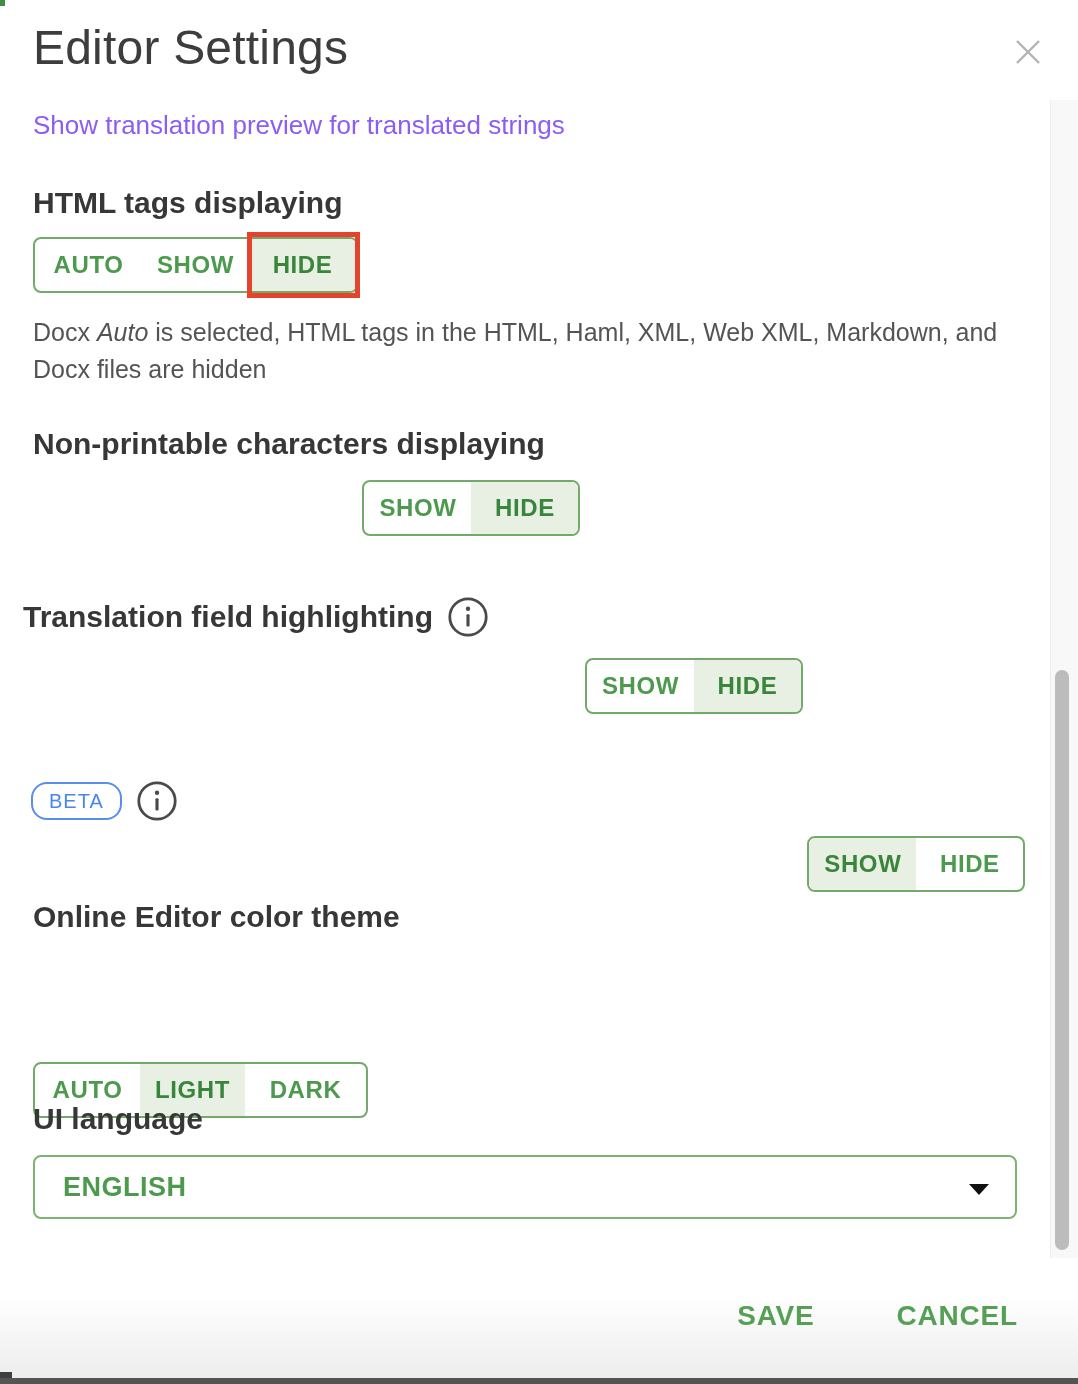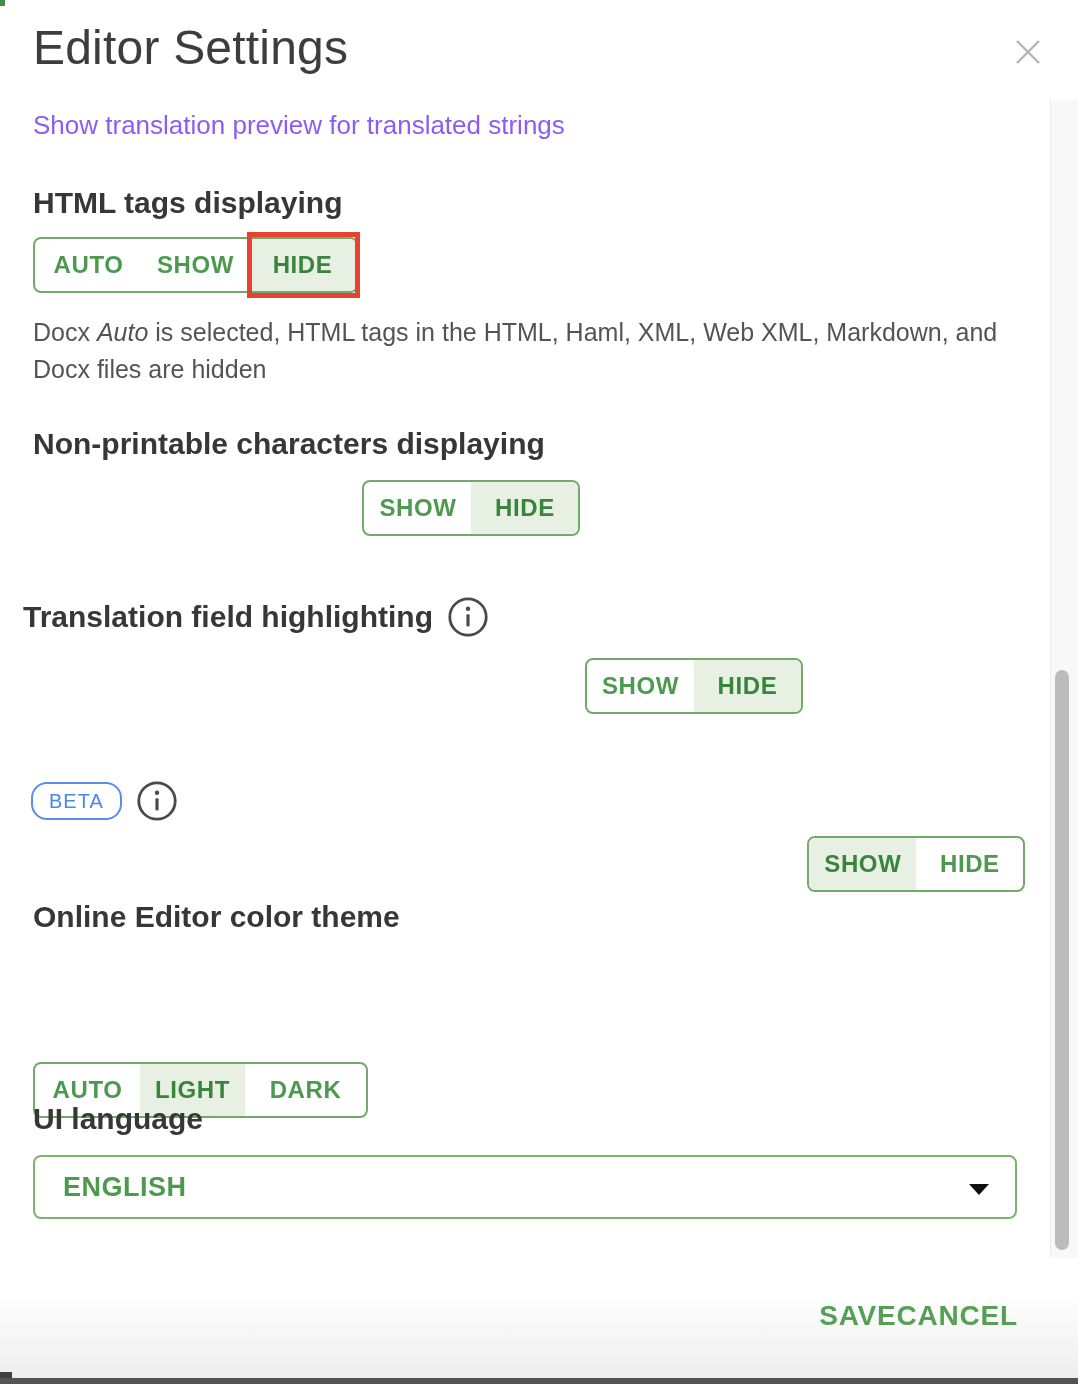--- a/index.html
+++ b/index.html
@@ -99,21 +99,21 @@
     border-top:11px solid #111;
   }
 
   
   .footer {
     left:0; top:1258px; width:1078px; height:120px;
     background:linear-gradient(180deg,#ffffff 0%,#ffffff 30%,#ededed 100%);
   }
   .footer-buttons {
     position:absolute; top:42px; right:60px;
-    display:flex; text-align:center;
+    display:flex; gap:82px;text-align:center;
   }
   .text-btn {
     font-size:28px; font-weight:700; letter-spacing:0.8px;
     color:#55a055; cursor:pointer; user-select:none;
   }
   .bottom-bar { left:0; top:1378px; width:1078px; height:6px; background:#545454; }
   .bottom-nub { left:0; top:1372px; width:12px; height:12px; background:#3f3f3f; }
   .green-sliver { left:0; top:0; width:5px; height:6px; background:#3f8f43; }
 
   

